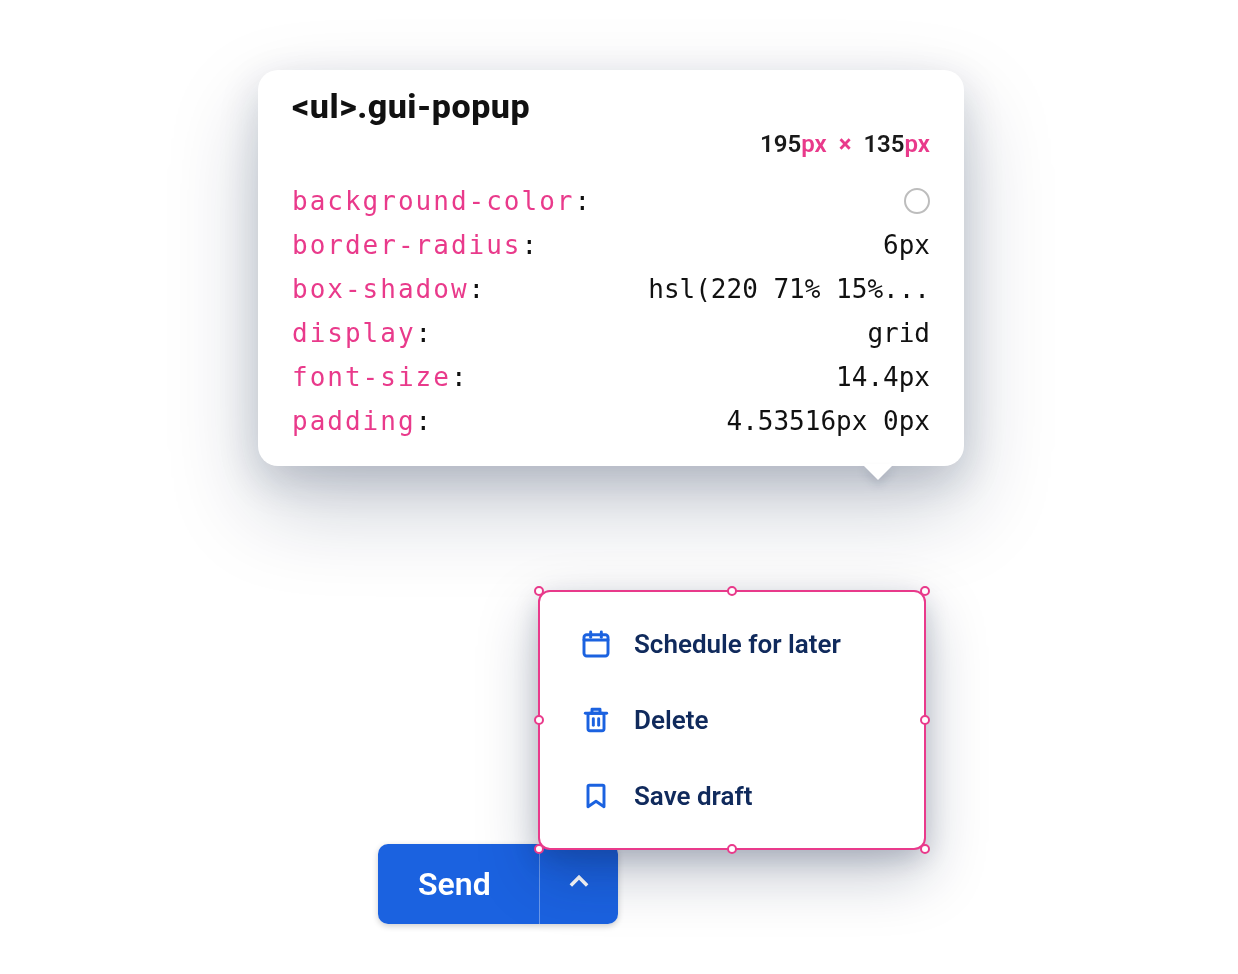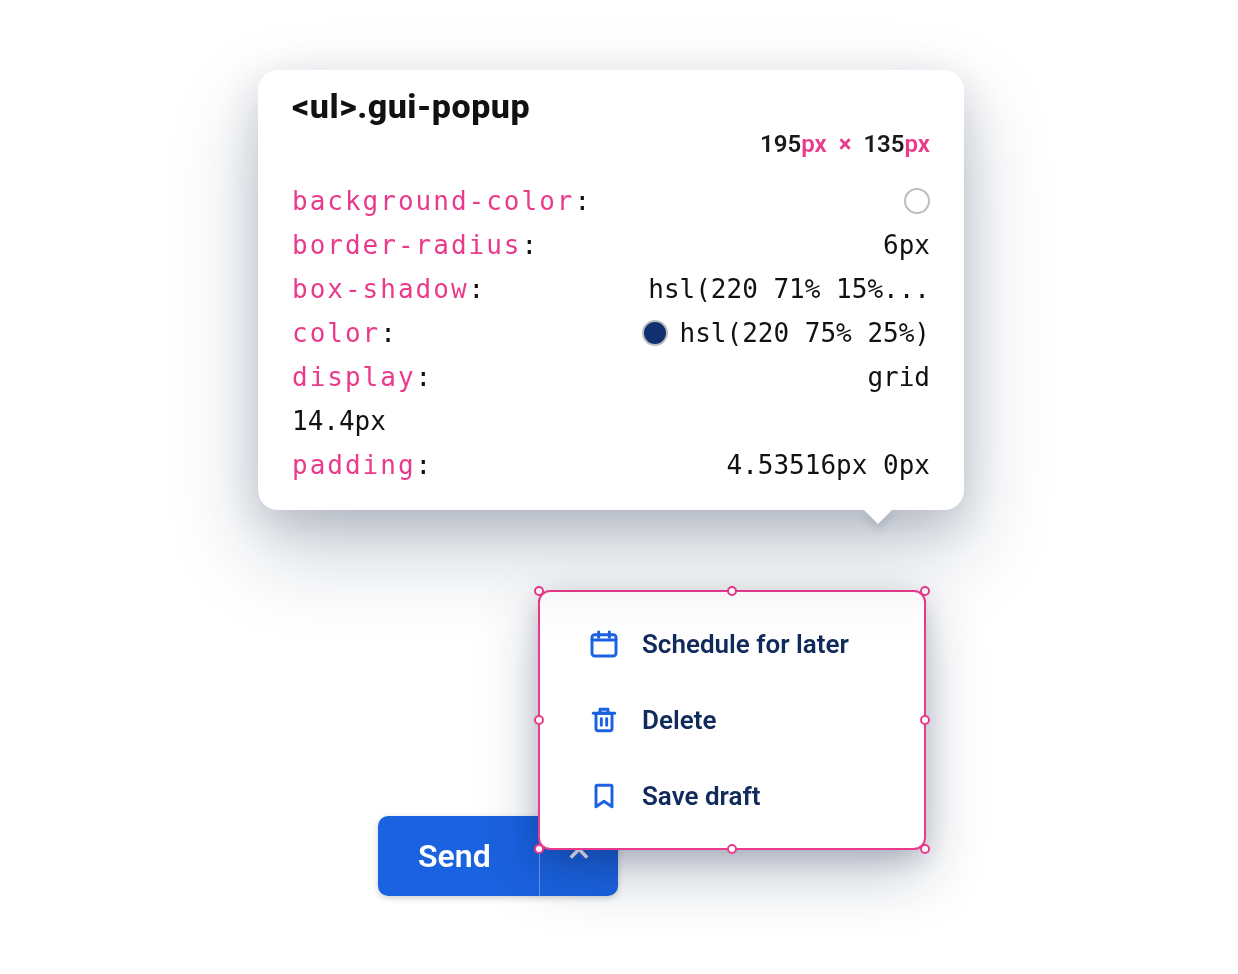--- a/index.html
+++ b/index.html
@@ -10,21 +10,21 @@
     background: #ffffff;
     font-family: -apple-system, BlinkMacSystemFont, "Segoe UI", Roboto, Helvetica, Arial, sans-serif;
     position: relative;
     overflow: hidden;
   }
 
   
   .send-button {
     position: absolute;
     left: 378px;
-    top: 816px;
+    top: 844px;
     display: flex;
     height: 80px;
     border-radius: 10px;
     overflow: hidden;
     box-shadow: 0 2px 6px rgba(0,0,0,.2);
   }
   .send-button .main {
     background: #1b62e0;
     color: #fff;
     font-size: 32px;
@@ -48,21 +48,21 @@
 
   
   .popup {
     position: absolute;
     left: 538px;
     top: 590px;
     width: 388px;
     background: #ffffff;
     border-radius: 12px;
     box-shadow: 0 24px 60px rgba(11,28,64,.25), 0 8px 24px rgba(11,28,64,.18);
-    padding: 14px 8px;
+    padding: 14px 0;
     display: grid;
     border: 2px solid #e93a8b;
   }
   
   .handle {
     position: absolute;
     width: 10px; height: 10px;
     background: #fff;
     border: 2px solid #e93a8b;
     border-radius: 50%;
@@ -247,33 +247,27 @@
           <span>6px</span>
         </span>
     </div>
     <div class="prop">
       <span class="k"><span>box-shadow</span><span class="colon">:</span></span>
       <span class="v">
           <span>hsl(220 71% 15%...</span>
         </span>
     </div>
     <div class="prop">
-      <span class="k"><span>color</span><span class="colon">:</span></span>
-      <span class="v">
-        <span class="swatch" style="background:hsl(220 75% 25%)"></span>
-        <span>hsl(220 75% 25%)</span>
-      </span>
-    </div>
-    <div class="prop">
       <span class="k"><span>display</span><span class="colon">:</span></span>
       <span class="v">
           <span>grid</span>
         </span>
     </div>
     <div class="prop">
+      <span class="k"><span>font-size</span><span class="colon">:</span></span>
       <span class="v">
           <span>14.4px</span>
         </span>
     </div>
     <div class="prop">
       <span class="k"><span>padding</span><span class="colon">:</span></span>
       <span class="v">
           <span>4.53516px 0px</span>
         </span>
     </div>

